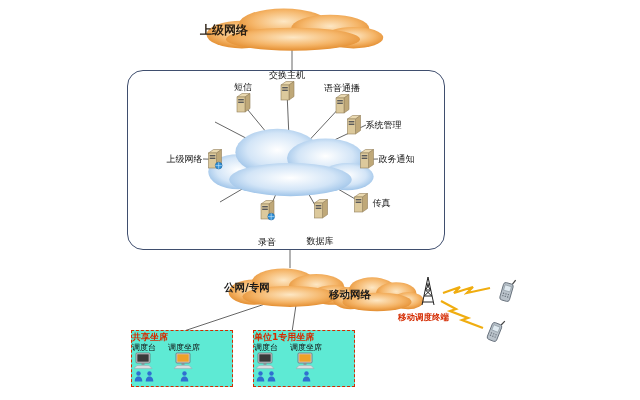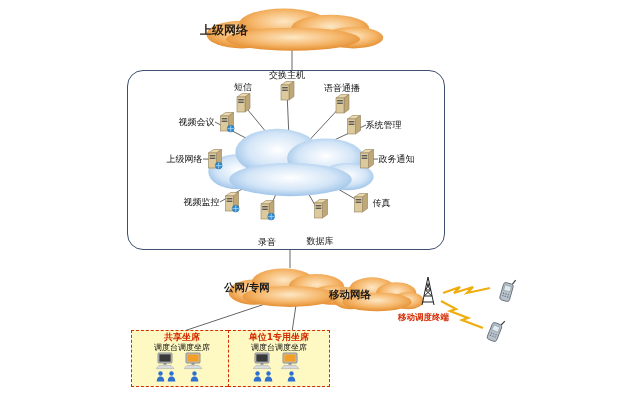--- a/index.html
+++ b/index.html
@@ -12,24 +12,24 @@
   .cloud{position:absolute;z-index:3;display:flex;align-items:center;justify-content:flex-start}
   .cloud > svg{position:absolute;left:0;top:0;width:100%;height:100%}
   .cloud-text{position:relative;z-index:1;font-weight:bold;white-space:nowrap}
   .t-dark{color:#2b2014;font-size:12px}
   .t-red{color:#d40000;font-size:10.5px}
   .t-md{color:#1a1a1a;font-size:10.5px}
   .server{position:absolute;z-index:3;display:flex;align-items:center;gap:3px;transform:translate(-50%,-50%)}
   .server.lab-top{flex-direction:column;gap:0}
   .server.lab-bottom{flex-direction:column-reverse;gap:16px}
   .srv-label{font-size:9px;color:#111;white-space:nowrap;line-height:10px}
-  .seat-box{position:absolute;z-index:3;width:102px;height:57px;border:1.6px dashed #d42b00;background:#fef9c3;
-    display:flex;flex-direction:column;align-items:center}
+  .seat-box{position:absolute;z-index:3;width:102px;height:57px;border:1.6px dashed #d42b00;background:#5eead4;
+    display:flex;flex-direction:column;align-items:flex-start}
   .seat-title{font-size:9px;font-weight:bold;color:#d42b00;line-height:12px}
-  .seat-cols{display:flex;}
+  .seat-cols{display:flex;gap:12px}
   .seat-col{display:flex;flex-direction:column;align-items:center}
   .seat-label{font-size:8px;color:#111;line-height:9px;white-space:nowrap}
   .persons{display:flex;gap:2px;margin-top:1px}
   .abs{position:absolute;z-index:3}
   .mobile-label{position:absolute;z-index:3;font-size:8.5px;color:#d42b00;white-space:nowrap;font-weight:bold}
   .phone1{transform:rotate(16deg)}
   .phone2{transform:rotate(22deg)}
 </style>
 </head>
 <body>
@@ -168,80 +168,56 @@
     <span class="srv-label">语音通播</span>
     <svg width="18" height="22" viewBox="0 0 18 22">
       <polygon points="3,5 11,5 16,1.5 8,1.5" fill="#ead9b0" stroke="#93805a" stroke-width="0.6"></polygon>
       <polygon points="11,5 16,1.5 16,16.5 11,20" fill="#bfa878" stroke="#93805a" stroke-width="0.6"></polygon>
       <rect x="3" y="5" width="8" height="15" fill="#dcc99c" stroke="#93805a" stroke-width="0.6"></rect>
       <rect x="4.2" y="7" width="5.6" height="1.4" fill="#5a5a5a"></rect>
         <rect x="4.2" y="9.6" width="5.6" height="1.4" fill="#5a5a5a"></rect>
     </svg>
   </div>
 
-  <div class="server lab-left" style="left:207px;top:122px">
-    <span class="srv-label">视频会议</span>
+
+  <div class="server lab-right" style="left:373px;top:125px">
+    <svg width="18" height="22" viewBox="0 0 18 22">
+      <polygon points="3,5 11,5 16,1.5 8,1.5" fill="#ead9b0" stroke="#93805a" stroke-width="0.6"></polygon>
+      <polygon points="11,5 16,1.5 16,16.5 11,20" fill="#bfa878" stroke="#93805a" stroke-width="0.6"></polygon>
+      <rect x="3" y="5" width="8" height="15" fill="#dcc99c" stroke="#93805a" stroke-width="0.6"></rect>
+      <rect x="4.2" y="7" width="5.6" height="1.4" fill="#5a5a5a"></rect>
+        <rect x="4.2" y="9.6" width="5.6" height="1.4" fill="#5a5a5a"></rect>
+    </svg>
+    <span class="srv-label">系统管理</span>
+  </div>
+
+  <div class="server lab-left" style="left:195px;top:159px">
+    <span class="srv-label">上级网络</span>
     <svg width="18" height="22" viewBox="0 0 18 22">
       <polygon points="3,5 11,5 16,1.5 8,1.5" fill="#ead9b0" stroke="#93805a" stroke-width="0.6"></polygon>
       <polygon points="11,5 16,1.5 16,16.5 11,20" fill="#bfa878" stroke="#93805a" stroke-width="0.6"></polygon>
       <rect x="3" y="5" width="8" height="15" fill="#dcc99c" stroke="#93805a" stroke-width="0.6"></rect>
       <rect x="4.2" y="7" width="5.6" height="1.4" fill="#5a5a5a"></rect>
         <rect x="4.2" y="9.6" width="5.6" height="1.4" fill="#5a5a5a"></rect>
       <circle cx="13.2" cy="17.6" r="3.4" fill="#2f8fd6" stroke="#1a5f96" stroke-width="0.5"></circle>
       <path d="M9.9,17.6 h6.6 M13.2,14.3 v6.6" stroke="#cfe8f8" stroke-width="0.6" fill="none"></path>
     </svg>
   </div>
 
-  <div class="server lab-right" style="left:373px;top:125px">
-    <svg width="18" height="22" viewBox="0 0 18 22">
-      <polygon points="3,5 11,5 16,1.5 8,1.5" fill="#ead9b0" stroke="#93805a" stroke-width="0.6"></polygon>
-      <polygon points="11,5 16,1.5 16,16.5 11,20" fill="#bfa878" stroke="#93805a" stroke-width="0.6"></polygon>
-      <rect x="3" y="5" width="8" height="15" fill="#dcc99c" stroke="#93805a" stroke-width="0.6"></rect>
-      <rect x="4.2" y="7" width="5.6" height="1.4" fill="#5a5a5a"></rect>
-        <rect x="4.2" y="9.6" width="5.6" height="1.4" fill="#5a5a5a"></rect>
-    </svg>
-    <span class="srv-label">系统管理</span>
-  </div>
-
-  <div class="server lab-left" style="left:195px;top:159px">
-    <span class="srv-label">上级网络</span>
-    <svg width="18" height="22" viewBox="0 0 18 22">
-      <polygon points="3,5 11,5 16,1.5 8,1.5" fill="#ead9b0" stroke="#93805a" stroke-width="0.6"></polygon>
-      <polygon points="11,5 16,1.5 16,16.5 11,20" fill="#bfa878" stroke="#93805a" stroke-width="0.6"></polygon>
-      <rect x="3" y="5" width="8" height="15" fill="#dcc99c" stroke="#93805a" stroke-width="0.6"></rect>
-      <rect x="4.2" y="7" width="5.6" height="1.4" fill="#5a5a5a"></rect>
-        <rect x="4.2" y="9.6" width="5.6" height="1.4" fill="#5a5a5a"></rect>
-      <circle cx="13.2" cy="17.6" r="3.4" fill="#2f8fd6" stroke="#1a5f96" stroke-width="0.5"></circle>
-      <path d="M9.9,17.6 h6.6 M13.2,14.3 v6.6" stroke="#cfe8f8" stroke-width="0.6" fill="none"></path>
-    </svg>
-  </div>
-
   <div class="server lab-right" style="left:386px;top:159px">
     <svg width="18" height="22" viewBox="0 0 18 22">
       <polygon points="3,5 11,5 16,1.5 8,1.5" fill="#ead9b0" stroke="#93805a" stroke-width="0.6"></polygon>
       <polygon points="11,5 16,1.5 16,16.5 11,20" fill="#bfa878" stroke="#93805a" stroke-width="0.6"></polygon>
       <rect x="3" y="5" width="8" height="15" fill="#dcc99c" stroke="#93805a" stroke-width="0.6"></rect>
       <rect x="4.2" y="7" width="5.6" height="1.4" fill="#5a5a5a"></rect>
         <rect x="4.2" y="9.6" width="5.6" height="1.4" fill="#5a5a5a"></rect>
     </svg>
     <span class="srv-label">政务通知</span>
   </div>
 
-  <div class="server lab-left" style="left:212px;top:202px">
-    <span class="srv-label">视频监控</span>
-    <svg width="18" height="22" viewBox="0 0 18 22">
-      <polygon points="3,5 11,5 16,1.5 8,1.5" fill="#ead9b0" stroke="#93805a" stroke-width="0.6"></polygon>
-      <polygon points="11,5 16,1.5 16,16.5 11,20" fill="#bfa878" stroke="#93805a" stroke-width="0.6"></polygon>
-      <rect x="3" y="5" width="8" height="15" fill="#dcc99c" stroke="#93805a" stroke-width="0.6"></rect>
-      <rect x="4.2" y="7" width="5.6" height="1.4" fill="#5a5a5a"></rect>
-        <rect x="4.2" y="9.6" width="5.6" height="1.4" fill="#5a5a5a"></rect>
-      <circle cx="13.2" cy="17.6" r="3.4" fill="#2f8fd6" stroke="#1a5f96" stroke-width="0.5"></circle>
-      <path d="M9.9,17.6 h6.6 M13.2,14.3 v6.6" stroke="#cfe8f8" stroke-width="0.6" fill="none"></path>
-    </svg>
-  </div>
 
   <div class="server lab-right" style="left:371px;top:203px">
     <svg width="18" height="22" viewBox="0 0 18 22">
       <polygon points="3,5 11,5 16,1.5 8,1.5" fill="#ead9b0" stroke="#93805a" stroke-width="0.6"></polygon>
       <polygon points="11,5 16,1.5 16,16.5 11,20" fill="#bfa878" stroke="#93805a" stroke-width="0.6"></polygon>
       <rect x="3" y="5" width="8" height="15" fill="#dcc99c" stroke="#93805a" stroke-width="0.6"></rect>
       <rect x="4.2" y="7" width="5.6" height="1.4" fill="#5a5a5a"></rect>
         <rect x="4.2" y="9.6" width="5.6" height="1.4" fill="#5a5a5a"></rect>
     </svg>
     <span class="srv-label">传真</span>
@@ -354,21 +330,21 @@
         <div class="persons">
           <svg width="9" height="11" viewBox="0 0 9 11">
             <circle cx="4.5" cy="2.5" r="2.2" fill="#2f6fd0"></circle>
               <path d="M0.7,10.6 C0.7,6.9 2.3,5.4 4.5,5.4 C6.7,5.4 8.3,6.9 8.3,10.6 Z" fill="#2f6fd0"></path>
           </svg>
         </div>
       </div>
     </div>
   </div>
 
-  <div class="seat-box" style="left:228px;top:330px">
+  <div class="seat-box" style="left:253px;top:330px">
     <div class="seat-title">单位1专用坐席</div>
     <div class="seat-cols">
       <div class="seat-col">
         <span class="seat-label">调度台</span>
         <svg width="20" height="18" viewBox="0 0 20 18">
           <rect x="2" y="1" width="14" height="10" rx="1" fill="#caced4" stroke="#666" stroke-width="0.7"></rect>
           <rect x="3.3" y="2.3" width="11.4" height="7.4" fill="#3a3a3a"></rect>
           <rect x="7.5" y="11" width="3" height="1.8" fill="#8a8f96"></rect>
           <polygon points="3,13.4 15,13.4 18,16.6 0,16.6" fill="#d9dcdf" stroke="#9aa0a6" stroke-width="0.5"></polygon>
         </svg>

